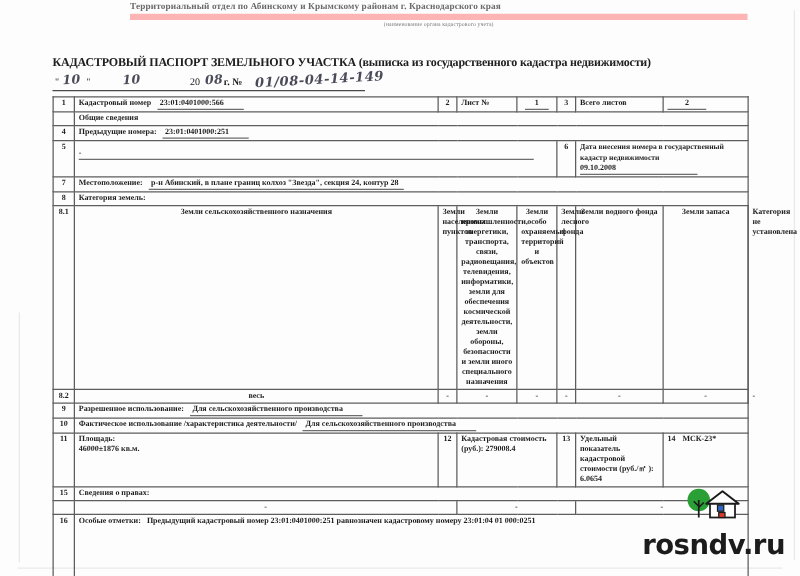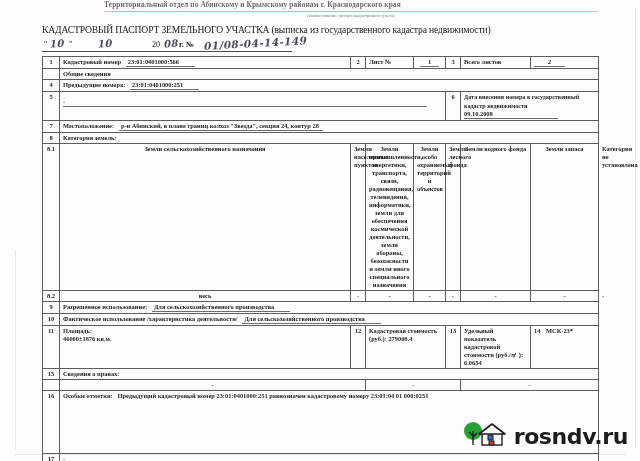--- a/index.html
+++ b/index.html
@@ -39,21 +39,21 @@
     left: 42px;
     top: 0px;
     width: 556px;
   }
 
   
   .org-line {
     position: relative;
     margin-left: 62px;
     padding-bottom: 1px;
-    border-bottom: 1px solid #fca5a5;
+    border-bottom: 5px solid #fca5a5;
     font-size: 7.4px;
     font-weight: bold;
     letter-spacing: .1px;
     color: #4a4a4a;
     white-space: nowrap;
     overflow: hidden;
     height: 10px;
     filter: blur(.18px);
     opacity: .82;
   }
@@ -61,23 +61,23 @@
     margin-left: 62px;
     text-align: center;
     font-size: 4.6px;
     color: #7a7a7a;
     margin-top: 1px;
     height: 7px;
     letter-spacing: .1px;
   }
 
   .doc-title {
-    margin-top: 4px;
+    margin-top: 21px;
     font-size: 9.6px;
-    font-weight: normal;
+    font-weight: bold;
     letter-spacing: -.15px;
     white-space: nowrap;
     color: #202020;
   }
 
   .date-row {
     margin-top: 3px;
     height: 14px;
     position: relative;
     font-size: 8px;
@@ -139,22 +139,23 @@
   .r5 { height: 16px; }
   .r16 { height: 60px; }
   .r17 { height: 13px; }
 
   
   .logo {
     position: absolute;
     right: 12px;
     bottom: 12px;
     display: flex;
-    align-items: flex-end;
+    align-items: center;
     gap: 6px;
+    flex-direction: column;
   }
   .logo-text {
     font-family: "DejaVu Sans", sans-serif;
     font-size: 22px;
     font-weight: bold;
     color: #1c1c1c;
     letter-spacing: -.4px;
   }
   .logo-mark { width: 46px; height: 28px; display: block; }
 </style>

